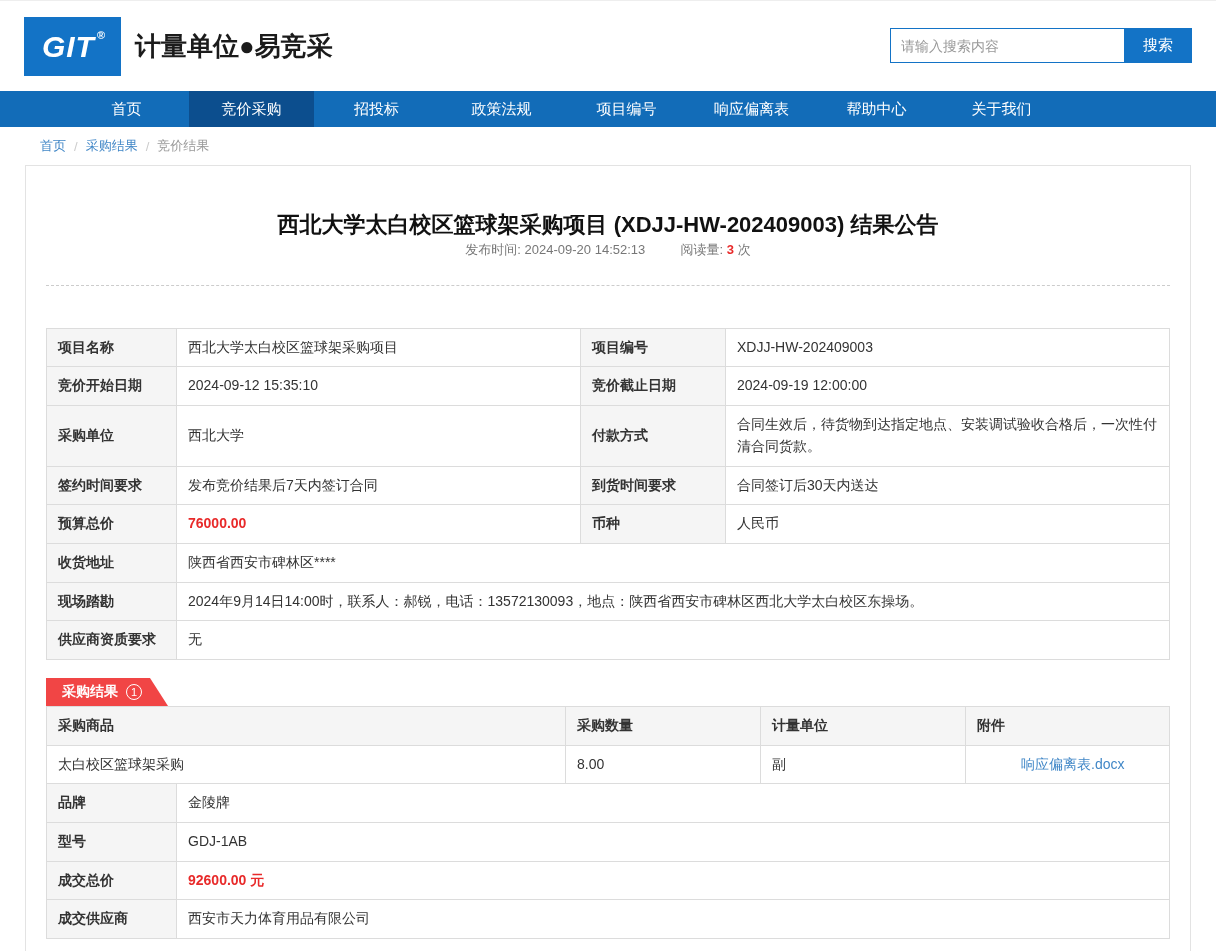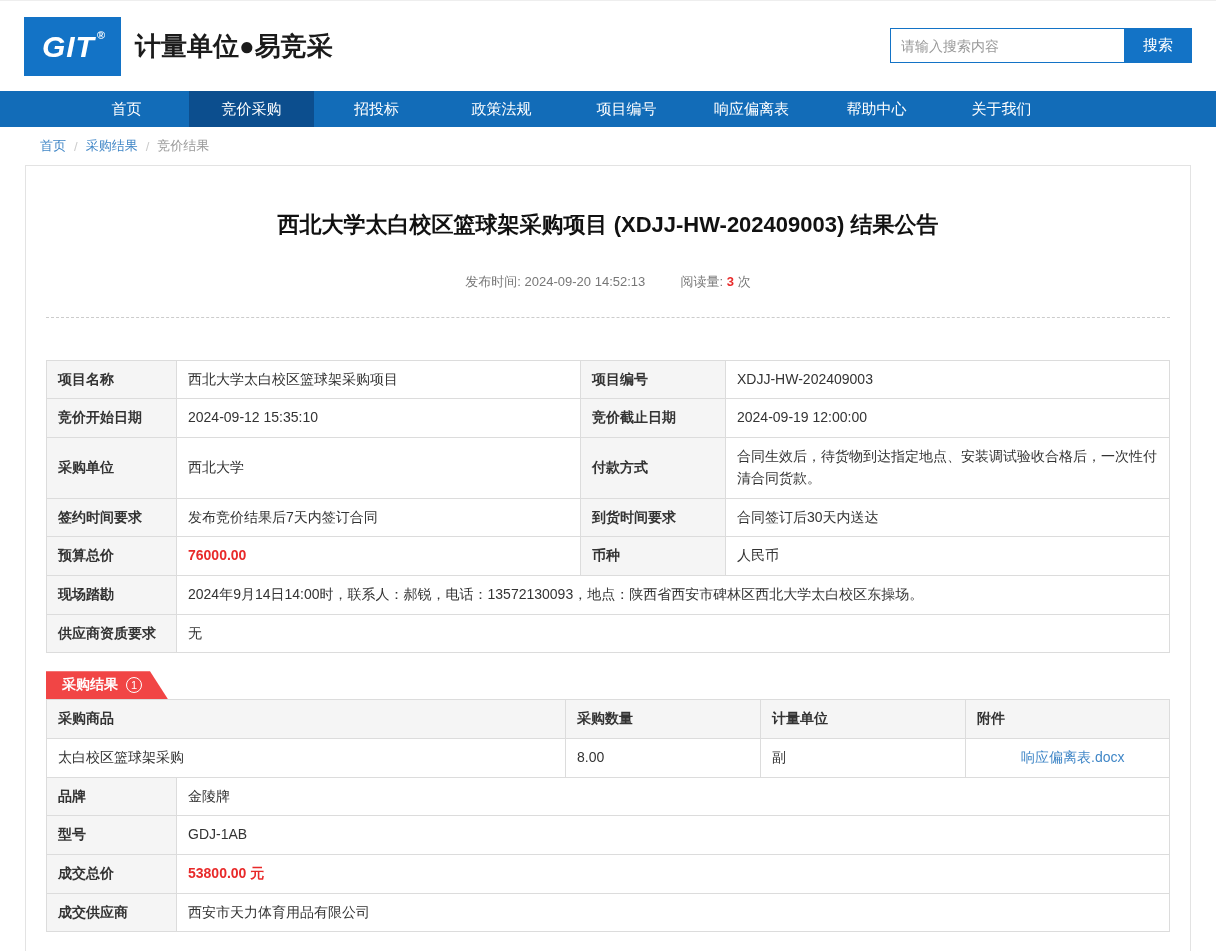--- a/index.html
+++ b/index.html
@@ -36,21 +36,21 @@
   
   .breadcrumb{height:38px; display:flex; align-items:center; padding-left:40px; font-size:13px;}
   .breadcrumb a{color:var(--link-blue); text-decoration:none; cursor:pointer;}
   .breadcrumb .sep{color:#ccc; margin:0 8px;}
   .breadcrumb .current{color:#999;}
 
   
   .card{margin:0 25px; background:#fff; border:1px solid #e3e3e3;
     padding:44px 20px 40px 20px; min-height:790px;}
   .ann-title{text-align:center; font-size:22px; font-weight:bold; color:#111; line-height:1.4;}
-  .ann-meta{text-align:center; margin-top:32px; font-size:13px; color:#777;}
+  .ann-meta{text-align:center; font-size:13px; color:#777;}
   .ann-meta .gap{display:inline-block; width:28px;}
   .ann-meta .red{color:var(--price-red);}
   .dashed{border-bottom:1px dashed #ccc; margin-top:26px;}
 
   
   table{width:100%; border-collapse:collapse; table-layout:fixed; font-size:14px;}
   .info-table{margin-top:42px;}
   td,th{border:1px solid var(--table-border); padding:8px 11px; text-align:left;
     vertical-align:middle; line-height:1.55; word-break:break-all;}
   .lbl{background:var(--label-bg); font-weight:bold; color:#333; width:130px;}
@@ -150,20 +150,24 @@
       <td class="lbl">签约时间要求</td>
       <td>发布竞价结果后7天内签订合同</td>
       <td class="lbl">到货时间要求</td>
       <td>合同签订后30天内送达</td>
     </tr>
     <tr>
       <td class="lbl">预算总价</td>
       <td class="red">76000.00</td>
       <td class="lbl">币种</td>
       <td>人民币</td>
+    </tr>
+    <tr>
+      <td class="lbl">收货地址</td>
+      <td colspan="3">陕西省西安市碑林区****</td>
     </tr>
     <tr>
       <td class="lbl">现场踏勘</td>
       <td colspan="3">2024年9月14日14:00时，联系人：郝锐，电话：13572130093，地点：陕西省西安市碑林区西北大学太白校区东操场。</td>
     </tr>
     <tr>
       <td class="lbl">供应商资质要求</td>
       <td colspan="3">无</td>
     </tr>
   </tbody>
@@ -200,21 +204,21 @@
     <tr>
       <td class="lbl">品牌</td>
       <td colspan="4">金陵牌</td>
     </tr>
     <tr>
       <td class="lbl">型号</td>
       <td colspan="4">GDJ-1AB</td>
     </tr>
     <tr>
       <td class="lbl">成交总价</td>
-      <td colspan="4" class="red">53800.00 元</td>
+      <td colspan="4" class="red">92600.00 元</td>
     </tr>
     <tr>
       <td class="lbl">成交供应商</td>
       <td colspan="4">西安市天力体育用品有限公司</td>
     </tr>
 
   </tbody>
     </table>
 
 </main>

